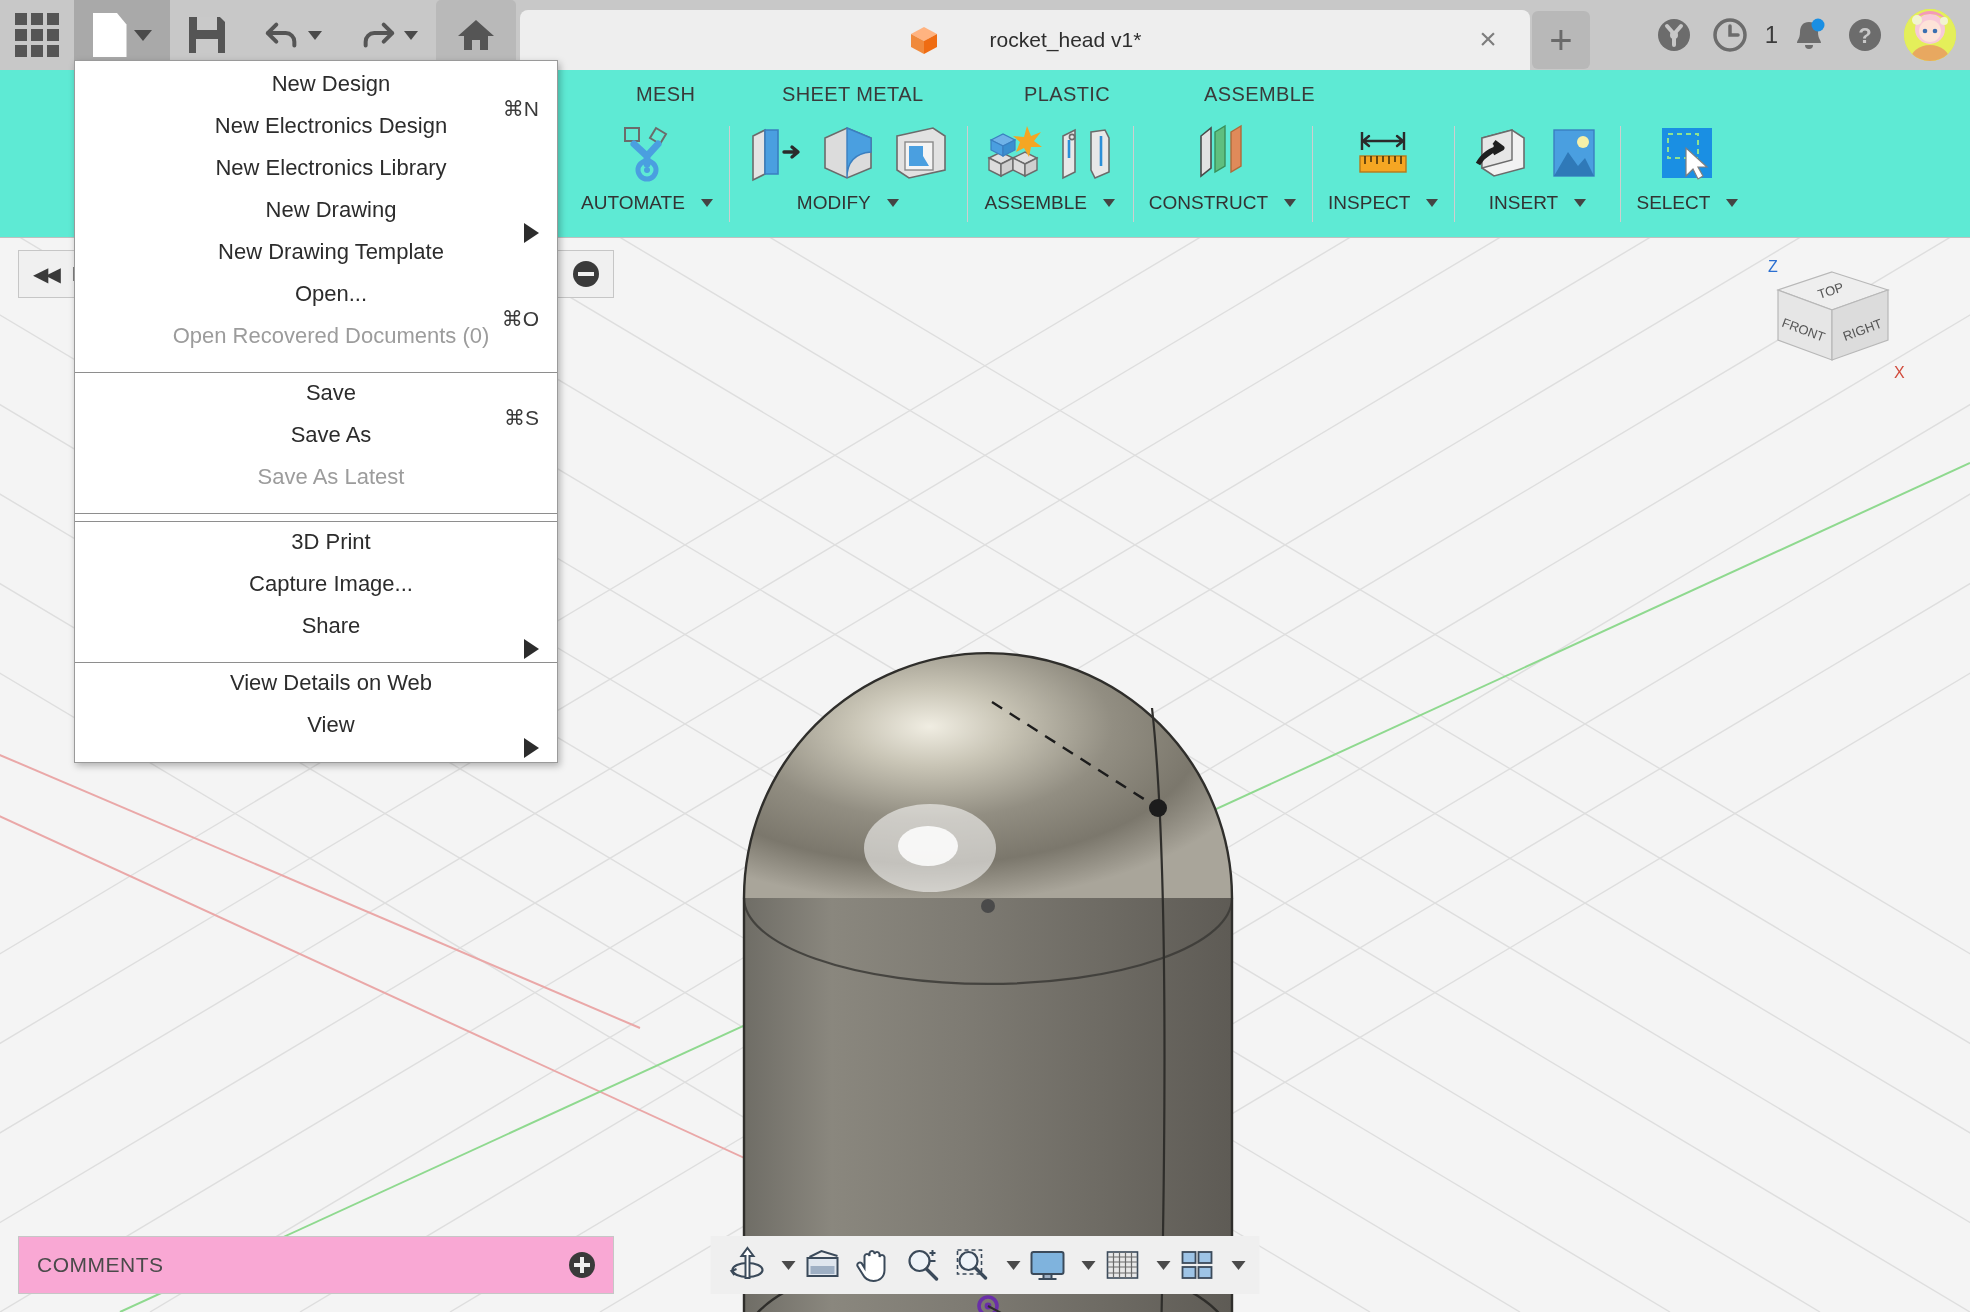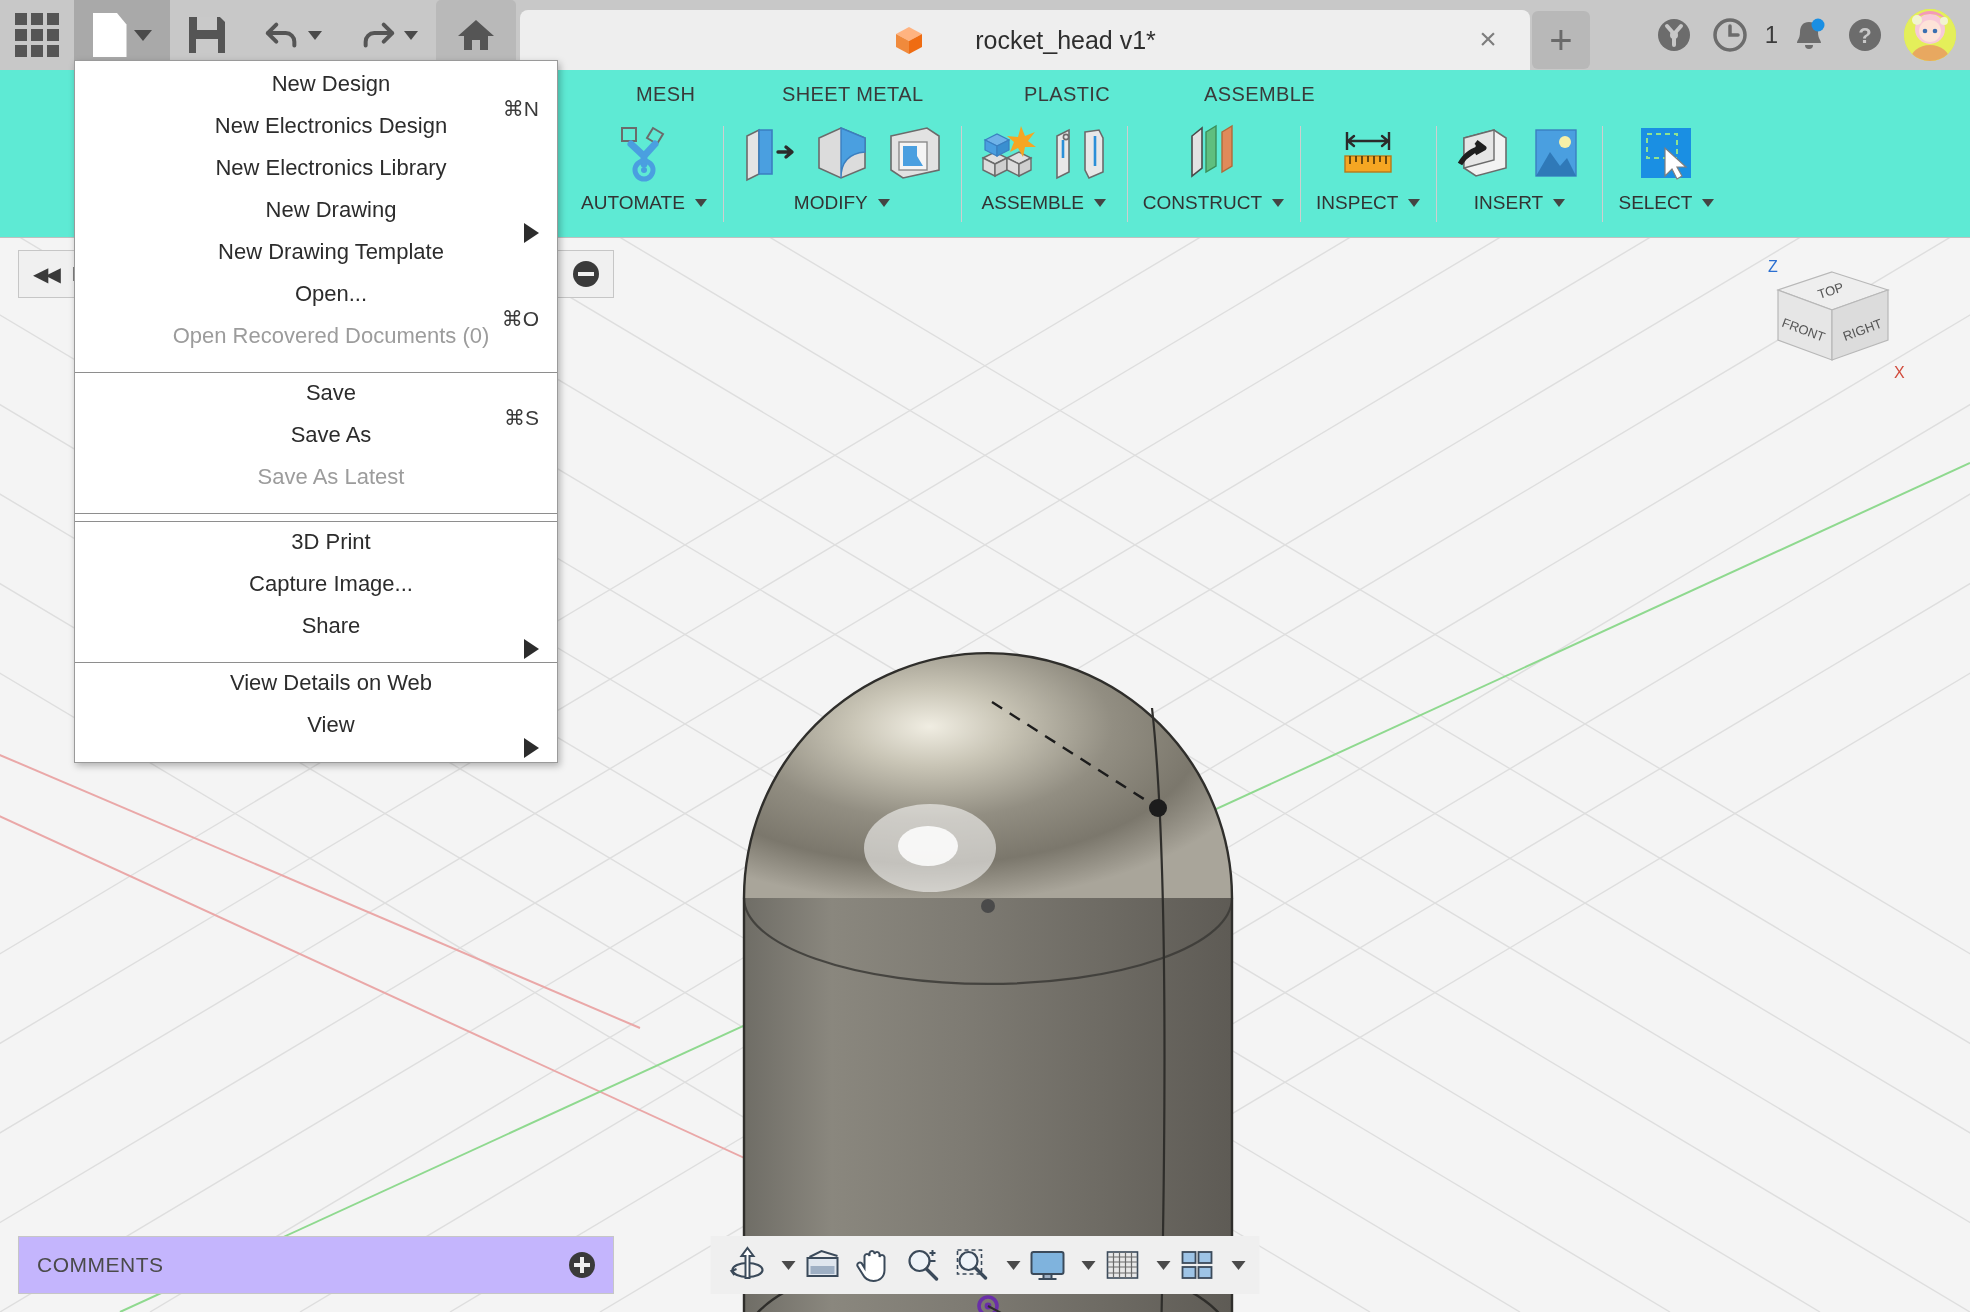--- a/index.html
+++ b/index.html
@@ -53,21 +53,21 @@
   .tabs-area { flex: 1; display: flex; align-items: flex-end; position: relative; }
   .doc-tab {
     height: 60px; min-width: 1010px; background: #eeeeee;
     border-radius: 8px 8px 0 0;
     display: flex; align-items: center; justify-content: center;
     position: relative; margin-left: 4px;
   }
   .doc-tab .cube {
     width: 30px; height: 30px; margin-right: 12px; position: relative;
   }
-  .doc-tab .title { font-size: 25px; color: #2e2e2e; margin-left: 39px; }
+  .doc-tab .title { font-size: 21px; color: #2e2e2e; margin-left: 39px; }
   .tab-close {
     position: absolute; right: 28px; top: 50%; transform: translateY(-50%);
     width: 28px; height: 28px; color: #7d7d7d; font-size: 30px; line-height: 26px;
     text-align: center; font-weight: 300;
   }
   .tab-add {
     width: 58px; height: 58px; background: #b8b8b8; border-radius: 6px;
     display: flex; align-items: center; justify-content: center;
     color: #6a6a6a; font-size: 40px; line-height: 36px; font-weight: 400;
     margin-left: 2px; margin-bottom: 1px;
@@ -91,21 +91,21 @@
   }
   .ribbon-tab { font-size: 20px; color: #3a3a3a; letter-spacing: .4px; }
   .ribbon-body { position: absolute; left: 0; top: 48px; height: 120px; width: 100%;
     display: flex; align-items: flex-start; }
   .panel { display: flex; flex-direction: column; align-items: center;
     height: 118px; position: relative; padding: 0 16px; }
   .panel + .panel::before {
     content: ""; position: absolute; left: 0; top: 8px; width: 1px; height: 96px; background: #cfcfcf;
   }
   .panel-icons { display: flex; align-items: flex-start; gap: 10px; height: 74px; padding-top: 4px; }
-  .panel-label { font-size: 19px; color: #333; display: flex; align-items: center; gap: 10px; }
+  .panel-label { font-size: 19px; color: #333; display: flex; align-items: center; gap: 16px; }
   .ic { width: 62px; height: 62px; }
   .mini-caret {
     width: 0; height: 0; border-left: 6px solid transparent; border-right: 6px solid transparent;
     border-top: 8px solid #444;
   }
 
   
   .canvas {
     position: absolute; left: 0; top: 238px; width: 1970px; height: 1074px;
     background: #f4f4f4; overflow: hidden;
@@ -121,21 +121,21 @@
   .collapse-btn { font-size: 20px; color: #3a3a3a; letter-spacing: -3px; }
   .circle-minus {
     width: 26px; height: 26px; border-radius: 50%; background: #3a3a3a;
     position: relative;
   }
   .circle-minus::after {
     content:""; position:absolute; left:5px; top: 11px; width: 16px; height: 4px; background:#f0f0f0;
   }
   .comments-bar {
     position: absolute; left: 18px; bottom: 18px; width: 596px; height: 58px;
-    background: #c4b5fd; border: 1px solid #c6c6c6;
+    background: #f9a8d4; border: 1px solid #c6c6c6;
     display: flex; align-items: center; justify-content: space-between;
     padding: 0 18px; font-size: 21px; color: #4a4a4a; letter-spacing: .5px;
   }
   .circle-plus {
     width: 26px; height: 26px; border-radius: 50%; background: #3a3a3a; position: relative;
   }
   .circle-plus::after { content:""; position:absolute; left:5px; top:11px; width:16px; height:4px; background:#f0f0f0; }
   .circle-plus::before { content:""; position:absolute; left:11px; top:5px; width:4px; height:16px; background:#f0f0f0; }
 
   .navbar {

